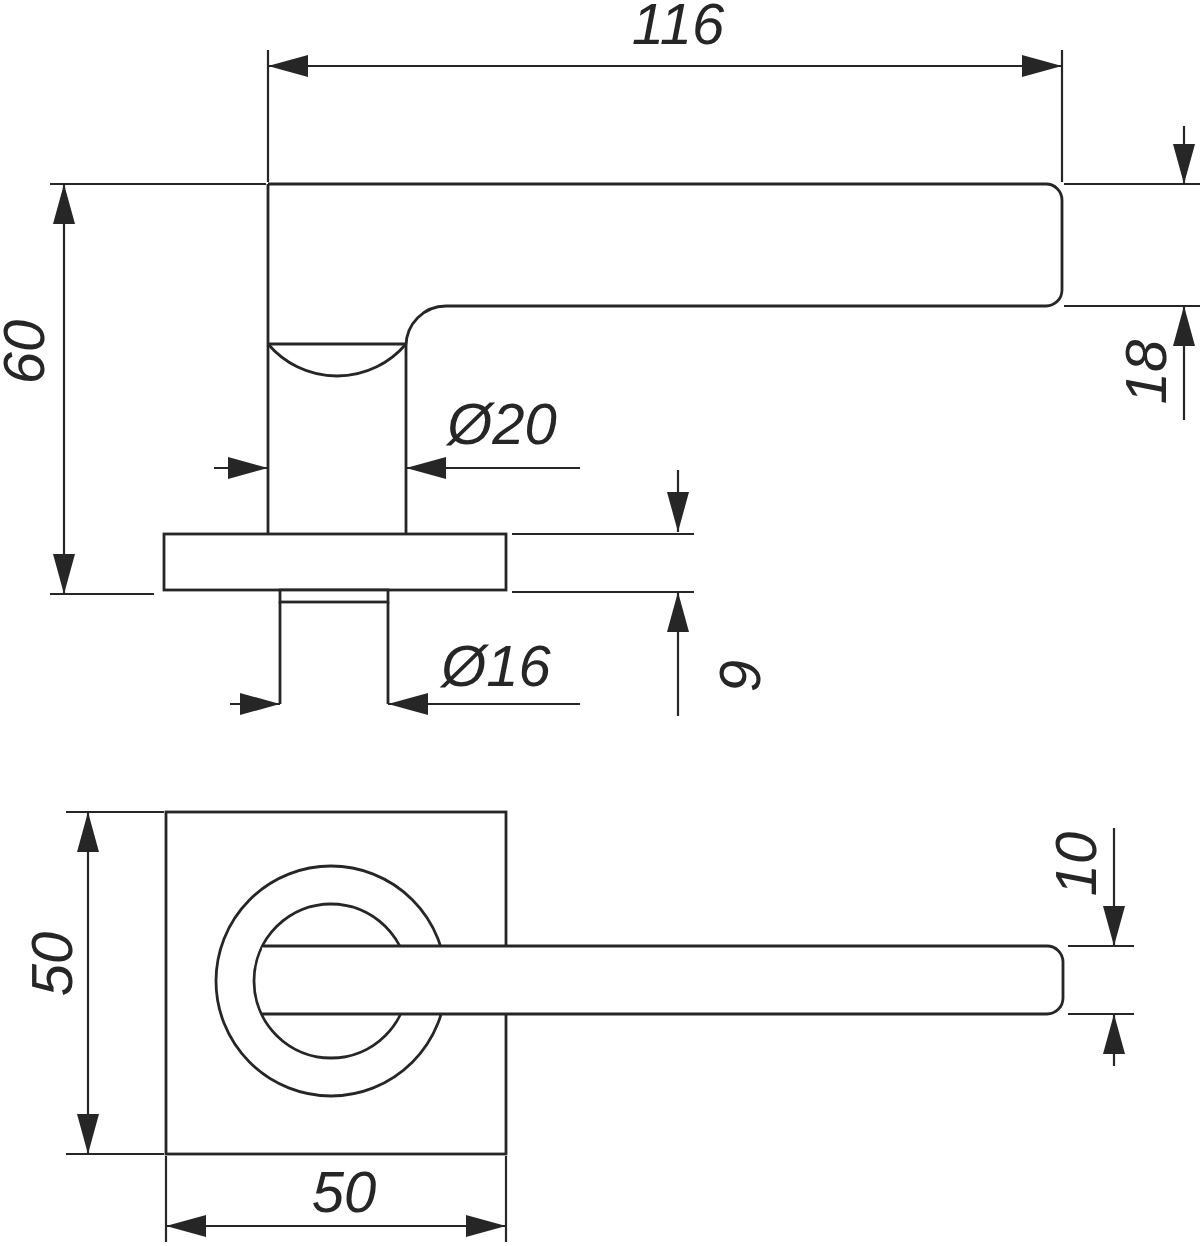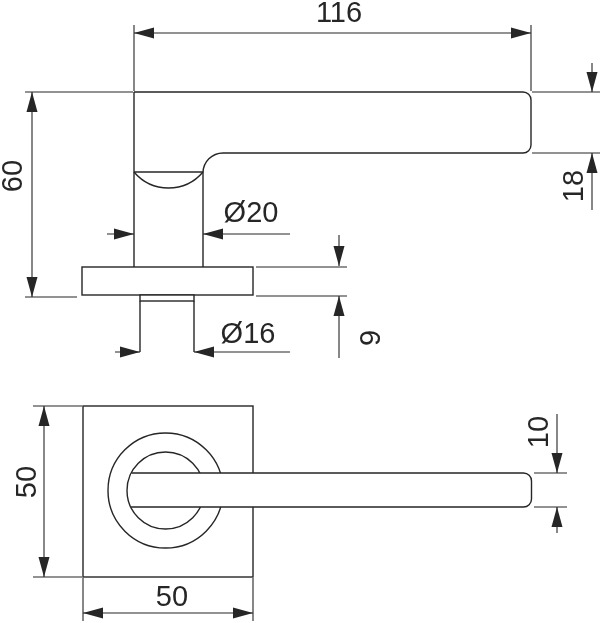--- a/index.html
+++ b/index.html
@@ -1,16 +1,16 @@
 <!DOCTYPE html>
 <html><head>
 <meta charset="utf-8">
 <style>
   html,body{margin:0;padding:0;background:#ffffff;}
-  .stage{width:600px;height:623px;position:relative;background:#ffffff;overflow:hidden;}
+  .stage{width:600px;height:623px;position:relative;background:#ffffff;overflow:hidden;font-style:italic;}
   svg{display:block;}
   .obj{stroke:#262626;stroke-width:1.4;fill:none;stroke-linejoin:round;stroke-linecap:butt;}
   .objfill{stroke:#262626;stroke-width:1.4;fill:#ffffff;stroke-linejoin:miter;}
   .dim{stroke:#262626;stroke-width:1.1;fill:none;stroke-linecap:butt;}
   .arrow{fill:#262626;stroke:none;}
   .lbl{font-family:"Liberation Sans","DejaVu Sans",sans-serif;font-size:29px;fill:#262626;}
   .cover{fill:#ffffff;stroke:none;}
 </style>
 </head>
 <body>

